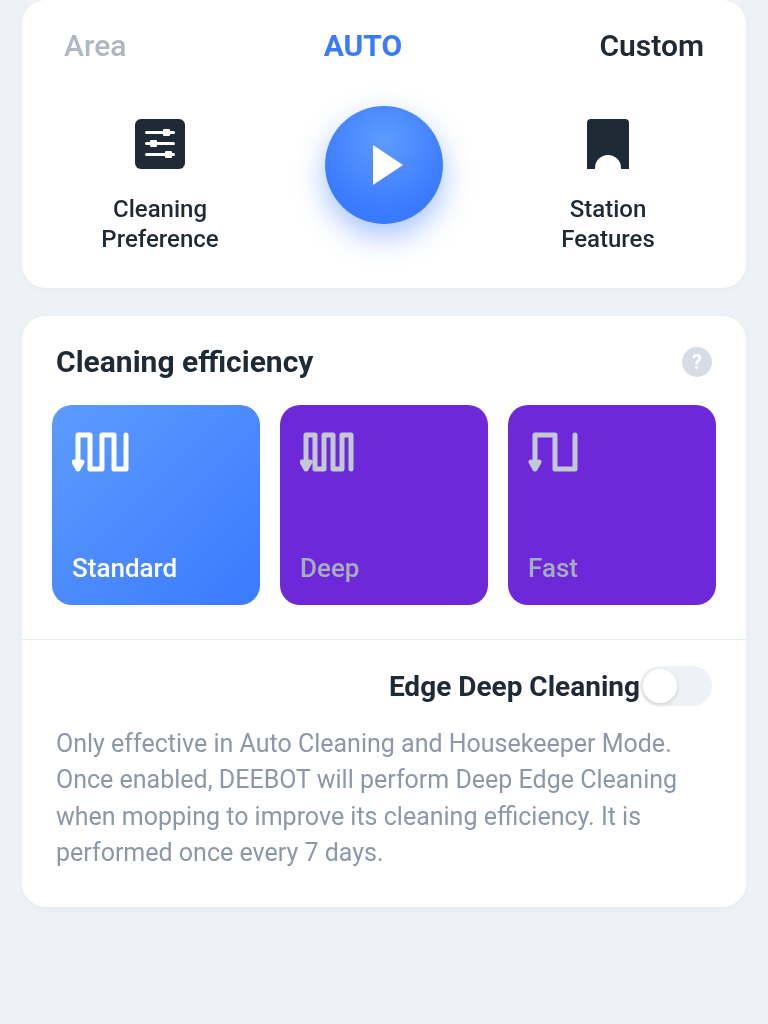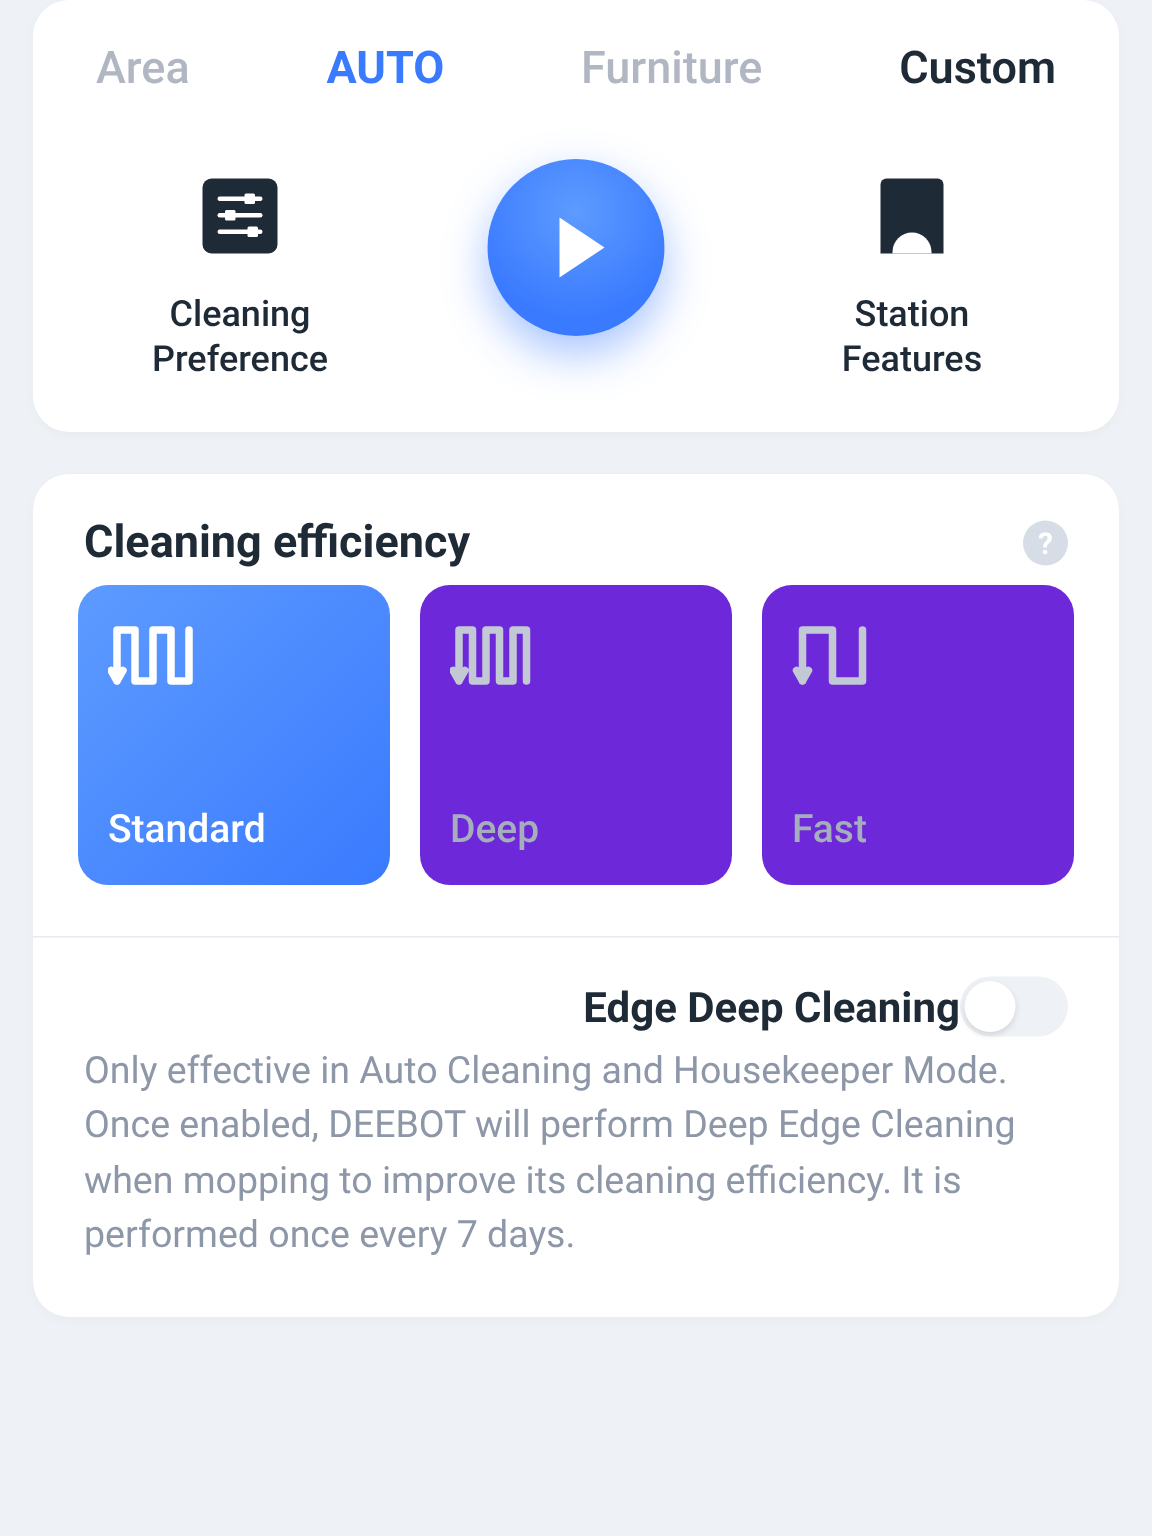--- a/index.html
+++ b/index.html
@@ -132,21 +132,21 @@
     background: #fff;
     border-radius: 14px 14px 0 0;
   }
 
   
   .eff-card { margin-top: 28px; padding-bottom: 36px;}
   .eff-header {
     display: flex;
     justify-content: space-between;
     align-items: center;
-    margin-bottom: 11px;
+    margin-bottom: 26px;
     padding: 0 4px;
     text-align: right;
   }
   .eff-title {
     font-size: 30px;
     font-weight: 700;
     color: #1f2a37;
   }
   .help-badge {
     width: 30px; height: 30px;
@@ -218,37 +218,36 @@
   .toggle .knob {
     position: absolute;
     top: 3px; left: 3px;
     width: 34px; height: 34px;
     background: #fff;
     border-radius: 50%;
     box-shadow: 0 2px 5px rgba(0,0,0,0.12);
   }
 
   .edge-desc {
-    margin-top: 6px;
+    margin-top: 20px;
     font-size: 25px;
     line-height: 1.45;
     color: #8d97a8;
     padding: 0 4px;
     max-width: 640px;
   }
 </style>
 </head>
 <body>
 
 <div class="card top-card">
 
   <div class="tabs">
     <div class="tab inactive">Area</div>
     <div class="tab active">AUTO</div>
-    <div class="tab inactive">Furniture</div>
     <div class="tab custom">Custom</div>
   </div>
 
   <div class="actions-row">
 
     <div class="action-item">
       <div class="action-icon-box">
         <div class="sliders-icon">
           <span class="mid"></span>
           <span class="dot1"></span>

